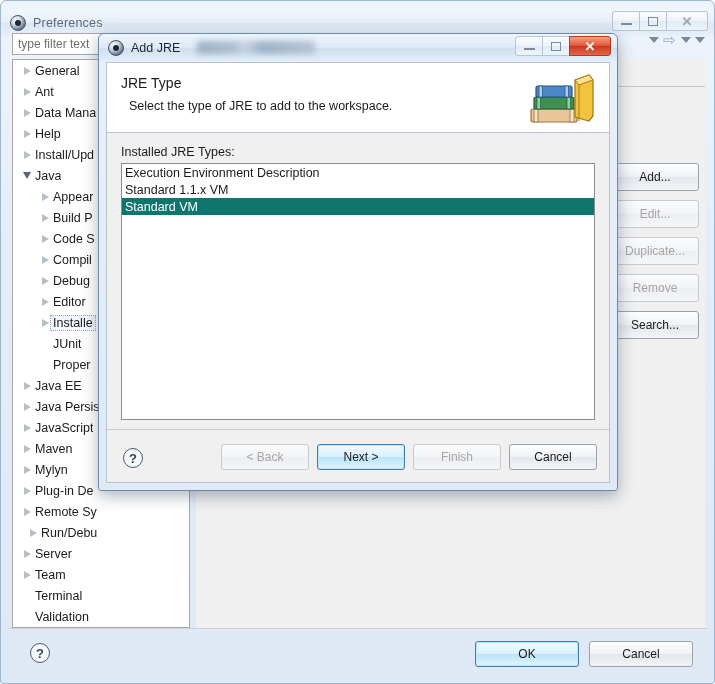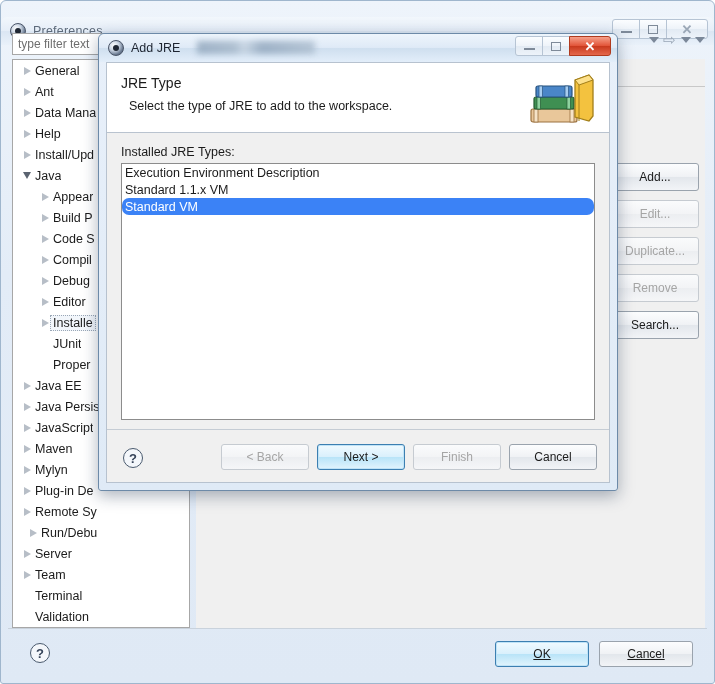--- a/index.html
+++ b/index.html
@@ -16,21 +16,21 @@
   #prefs-window {
     position: absolute;
     left: 0; top: 0;
     width: 715px; height: 684px;
     background: linear-gradient(to bottom, #eef4fb 0%, #e3ecf7 40%, #dfe9f5 100%);
     border: 1px solid #9fb6cd;
     border-radius: 6px 6px 3px 3px;
   }
   #prefs-titlebar {
     position: absolute;
-    left: 0; top: 16px; right: 0; height: 28px;
+    left: 0; top: 8px; right: 0; height: 28px;
     background: linear-gradient(to bottom,#f2f7fc 0%, #e6eef8 48%, #dbe6f3 52%, #e9f1fa 100%);
     border-radius: 6px 6px 0 0;
     display: flex; align-items: center;
   }
   #prefs-title-icon {
     width: 16px; height: 16px; margin-left: 9px; margin-right: 7px;
     position: relative; flex: none;
   }
   .eclipse-icon {
     width: 16px; height: 16px; border-radius: 50%;
@@ -172,21 +172,21 @@
   .help-icon {
     width:20px; height:20px; border-radius:50%;
     border:1.6px solid #4a5a6e; color:#36445a;
     display:flex;align-items:center;justify-content:center;
     font-size:13px; font-weight:bold;
     background:#f4f7fb;
   }
   #prefs-footer-btns {
     position:absolute; right:14px; top:12px; display:flex; gap:10px;
   }
-  #prefs-footer-btns .btn { width:94px; height:26px;text-decoration:underline; }
+  #prefs-footer-btns .btn { width:104px; height:26px; }
 
   
   #jre-dialog {
     position:absolute; left:98px; top:33px; width:520px; height:458px;
     background: linear-gradient(to bottom,#e8f0fa 0%, #dfeaf6 100%);
     border:1px solid #6d8aa8;
     border-radius:6px 6px 3px 3px;
     box-shadow: 0 5px 16px rgba(20,40,70,.35);
   }
   #jre-titlebar {
@@ -219,21 +219,21 @@
     position:absolute; left:14px; top:82px; font-size:12.5px; color:#1b1b1b;
   }
   #jre-list {
     position:absolute; left:14px; top:100px; right:14px; bottom:62px;
     background:#ffffff; border:1px solid #8c8c8c; overflow:hidden;
   }
   .jre-row {
     height:17px; display:flex; align-items:center;
     padding:0 3px; font-size:12.5px; color:#1b1b1b;
   }
-  .jre-row.selected { background:#3b82f6; color:#ffffff;border-radius:7px; }
+  .jre-row.selected { background:#0f766e; color:#ffffff; }
 
   #jre-sep {
     position:absolute; left:0; right:0; bottom:52px; height:1px; background:#c5ccd4;
   }
   #jre-help { position:absolute; left:16px; bottom:14px; }
   #jre-btn-row {
     position:absolute; right:12px; bottom:12px; display:flex; gap:8px;
   }
   #jre-btn-row .btn { width:88px; height:26px; }
   .blurred-title {

